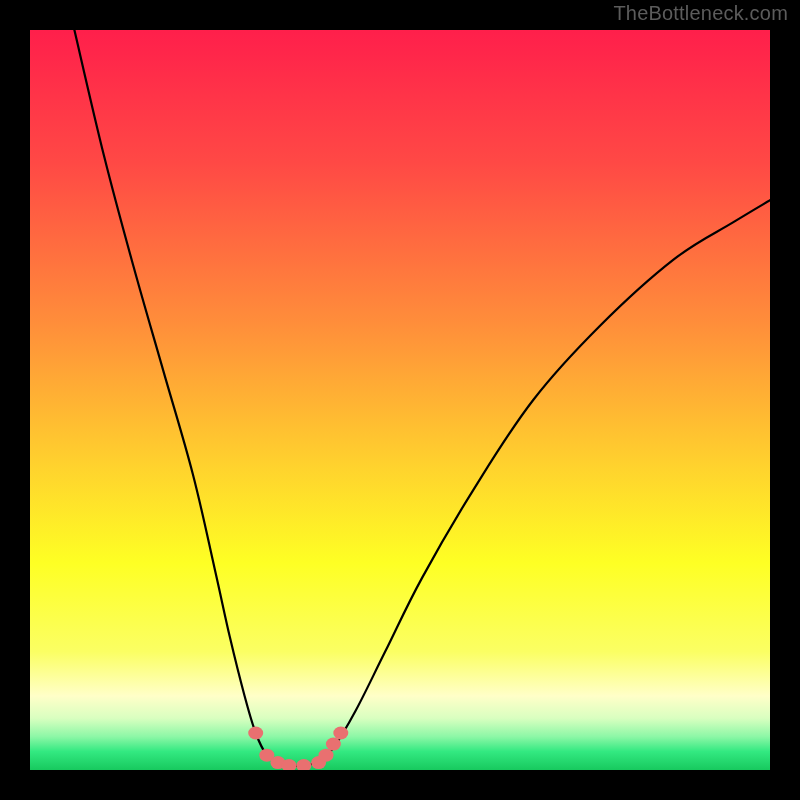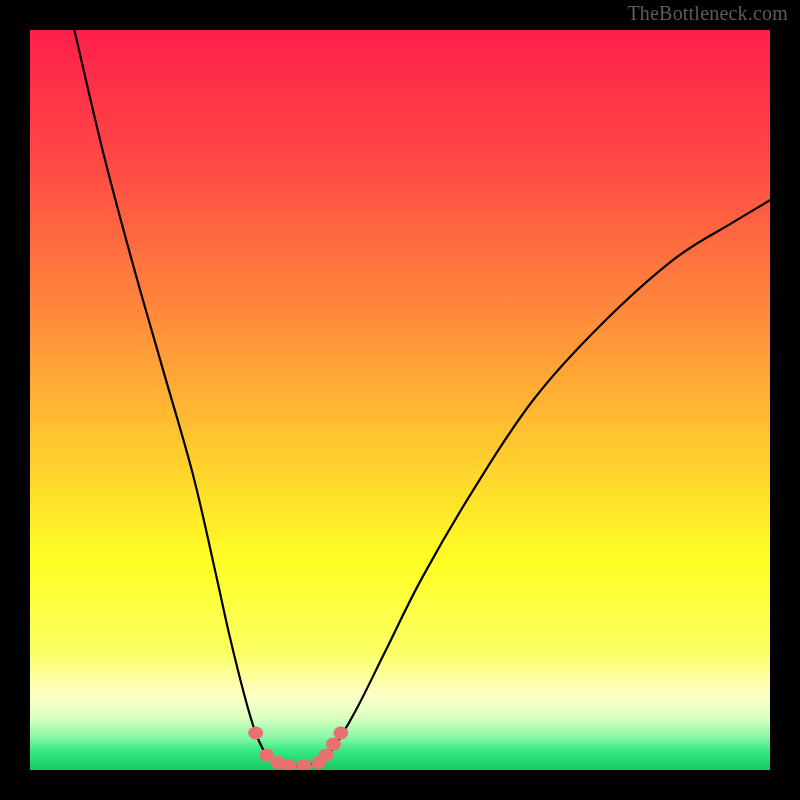--- a/index.html
+++ b/index.html
@@ -9,21 +9,20 @@
     height: 800px;
     background: #000;
     overflow: hidden;
     font-family: Arial, Helvetica, sans-serif;
   }
   .frame {
     position: absolute;
     left: 0; top: 0;
     width: 800px; height: 664px;
     background: #000;
-    font-family: Liberation Serif, serif;
   }
   .plot {
     position: absolute;
     left: 30px;
     top: 30px;
     width: 740px;
     height: 740px;
     overflow: hidden;
   }
   .gradient {

